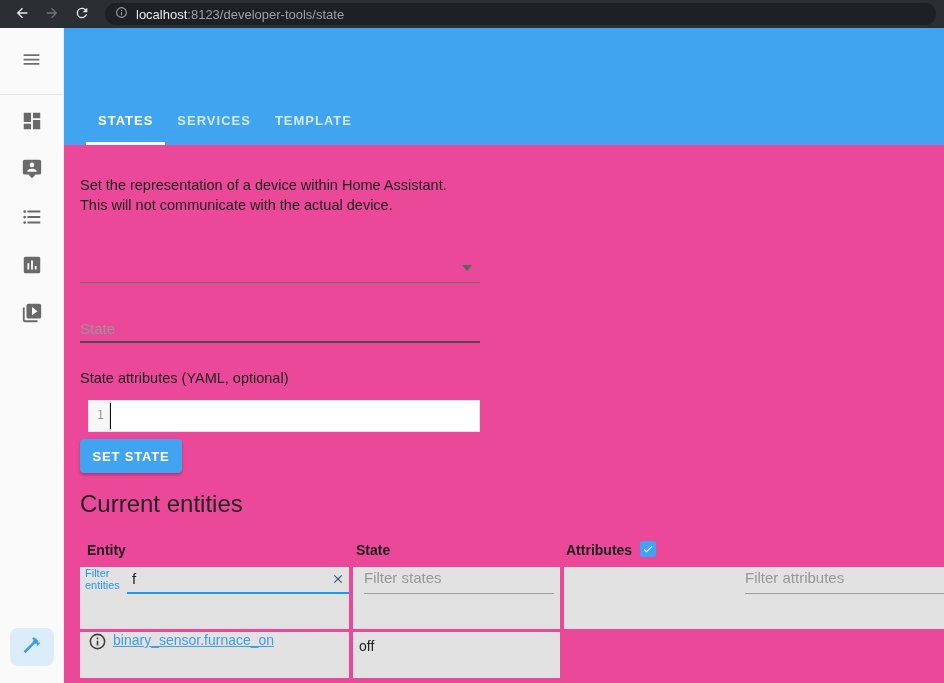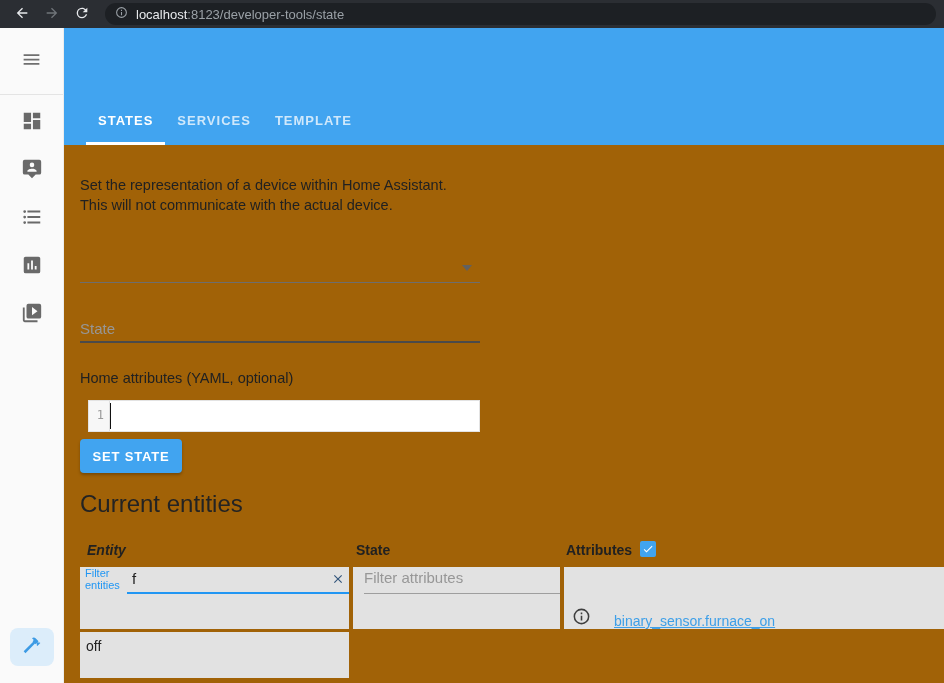--- a/index.html
+++ b/index.html
@@ -39,21 +39,21 @@
   
   .app-header { position: absolute; top: 28px; left: 64px; right: 0; height: 117px; background: #41a4f0; }
   .tabs { position: absolute; bottom: 0; left: 22px; display: flex; align-items: flex-end; }
   .tab { height: 48px; line-height: 48px; padding: 0 12px; font-size: 13px; font-weight: bold;
     letter-spacing: 1px; color: rgba(255,255,255,0.75); position: relative; background: none;
     border: none; font-family: inherit; cursor: pointer; }
   .tab.active { color: #ffffff; }
   .tab.active::after { content: ""; position: absolute; left: 0; right: 0; bottom: 0; height: 3px; background: #fff; }
 
   
-  .page { position: absolute; top: 145px; left: 64px; right: 0; bottom: 0; background: #a16207; }
+  .page { position: absolute; top: 145px; left: 64px; right: 0; bottom: 0; background: #ec4899; }
 
   .intro { position: absolute; left: 16px; top: 30px; font-size: 14.5px; line-height: 20px; color: #212121; }
 
   .entity-picker { position: absolute; left: 16px; top: 92px; width: 400px; height: 46px;
     border-bottom: 1px solid #6e6e6e; cursor: pointer; }
   .caret { position: absolute; right: 8px; bottom: 11px; width: 0; height: 0;
     border-left: 5px solid transparent; border-right: 5px solid transparent; border-top: 6px solid #616161; }
 
   .state-field { position: absolute; left: 16px; top: 160px; width: 400px; height: 38px;
     border-bottom: 2px solid #4a4a4a; }
@@ -73,41 +73,41 @@
     background: #41a4f0; color: #fff; border: none; border-radius: 4px; font-size: 13px; font-weight: bold;
     letter-spacing: 0.8px; font-family: inherit; box-shadow: 0 2px 3px rgba(0,0,0,0.25); cursor: pointer; }
 
   .section-title { position: absolute; left: 16px; top: 345px; font-size: 24px; font-weight: 400; color: #232323; }
 
   
   .entities { position: absolute; left: 16px; right: 0; top: 397px; display: grid;
     grid-template-columns: 269px 207px 1fr; grid-template-rows: 22px 62px 46px;
     column-gap: 4px; row-gap: 3px; font-size: 14px; }
   .th { font-weight: bold; color: #212121; display: flex; align-items: flex-start; }
-  .th.c1 { padding-left: 7px; font-style: italic; } .th.c2 { padding-left: 3px; } .th.c3 { padding-left: 2px; }
+  .th.c1 { padding-left: 7px; } .th.c2 { padding-left: 3px; } .th.c3 { padding-left: 2px; }
   .checkbox { width: 16px; height: 16px; background: #41a4f0; border-radius: 2px; margin-left: 8px;
     display: inline-flex; align-items: center; justify-content: center; position: relative; top: -1px;
     cursor: pointer; }
   .checkbox svg { width: 12px; height: 12px; fill: #fff; }
 
   .fcell { background: #e2e2e2; display: flex; flex-direction: row; justify-content: flex-end;
     padding-bottom: 8px; }
   .flabel { font-size: 11px; color: #2196f3; padding-left: 5px; height: 15px; margin-bottom: 5px; }
   .entity-filter-row { display: flex; align-items: center; border-bottom: 2px solid #2196f3; height: 27px; }
   .entity-filter-row input { flex: 1; min-width: 0; border: none; background: none; outline: none;
     font-size: 15px; color: #212121; padding: 0 0 3px 5px; font-family: inherit; }
   .clear-x { border: none; background: none; padding: 0 4px 2px 0; display: flex; cursor: pointer; }
   .clear-x svg { width: 14px; height: 14px; fill: #33567c; }
   .plain-filter { margin: 0 6px; border-bottom: 1px solid #9e9e9e; height: 27px; }
   .plain-filter.attrs { margin-right: 0; }
   .plain-filter input { width: 100%; height: 100%; border: none; background: none; outline: none;
     font-size: 15px; padding: 0 0 5px 0; color: #212121; font-family: inherit; }
 
   .dcell { background: #e2e2e2; color: #212121; }
-  .dcell.entity { display: flex; align-items: flex-end; gap: 23px; padding-left: 8px; }
+  .dcell.entity { display: flex; align-items: flex-start; gap: 6px; padding-left: 8px; }
   .dcell.entity svg { width: 19px; height: 19px; fill: #3f3f3f; flex: none; }
   .entity-link { color: #3d9fe8; text-decoration: underline; font-size: 14px; cursor: pointer; }
   .dcell.state { padding: 6px 0 0 6px; }
   .dcell.attrs { padding: 3px 0 0 6px; line-height: 20px; }
 </style>
 </head>
 <body>
 
 <div class="chrome">
   <button class="nav-btn">
@@ -191,21 +191,21 @@
   </div>
 
   <div class="entity-picker">
     <span class="caret"></span>
   </div>
 
   <div class="state-field">
     <input type="text" placeholder="State" style="">
   </div>
 
-  <div class="attrs-label">Home attributes (YAML, optional)</div>
+  <div class="attrs-label">State attributes (YAML, optional)</div>
 
   <div class="editor">
     <div class="gutter">1</div>
     <div class="cm-caret"></div>
   </div>
 
   <button class="set-state-btn">SET STATE</button>
 
   <h2 class="section-title">Current entities</h2>
 
@@ -228,20 +228,26 @@
         <input type="text" value="f" style="">
         <button class="clear-x">
           <svg viewBox="0 0 24 24">
               <path d="M19,6.41L17.59,5L12,10.59L6.41,5L5,6.41L10.59,12L5,17.59L6.41,19L12,13.41L17.59,19L19,17.59L13.41,12L19,6.41Z"></path>
             </svg>
         </button>
       </div>
     </div>
     <div class="fcell">
       <div class="flabel"></div>
+      <div class="plain-filter">
+        <input type="text" placeholder="Filter states" style="">
+      </div>
+    </div>
+    <div class="fcell">
+      <div class="flabel"></div>
       <div class="plain-filter attrs">
         <input type="text" placeholder="Filter attributes" style="">
       </div>
     </div>
 
     <div class="dcell entity">
       <span><svg viewBox="0 0 24 24">
             <path d="M11,9H13V7H11M12,20C7.59,20 4,16.41 4,12C4,7.59 7.59,4 12,4C16.41,4 20,7.59 20,12C20,16.41 16.41,20 12,20M12,2A10,10 0 0,0 2,12A10,10 0 0,0 12,22A10,10 0 0,0 22,12A10,10 0 0,0 12,2M11,17H13V11H11V17Z"></path>
           </svg></span>
       <a class="entity-link">binary_sensor.furnace_on</a>

